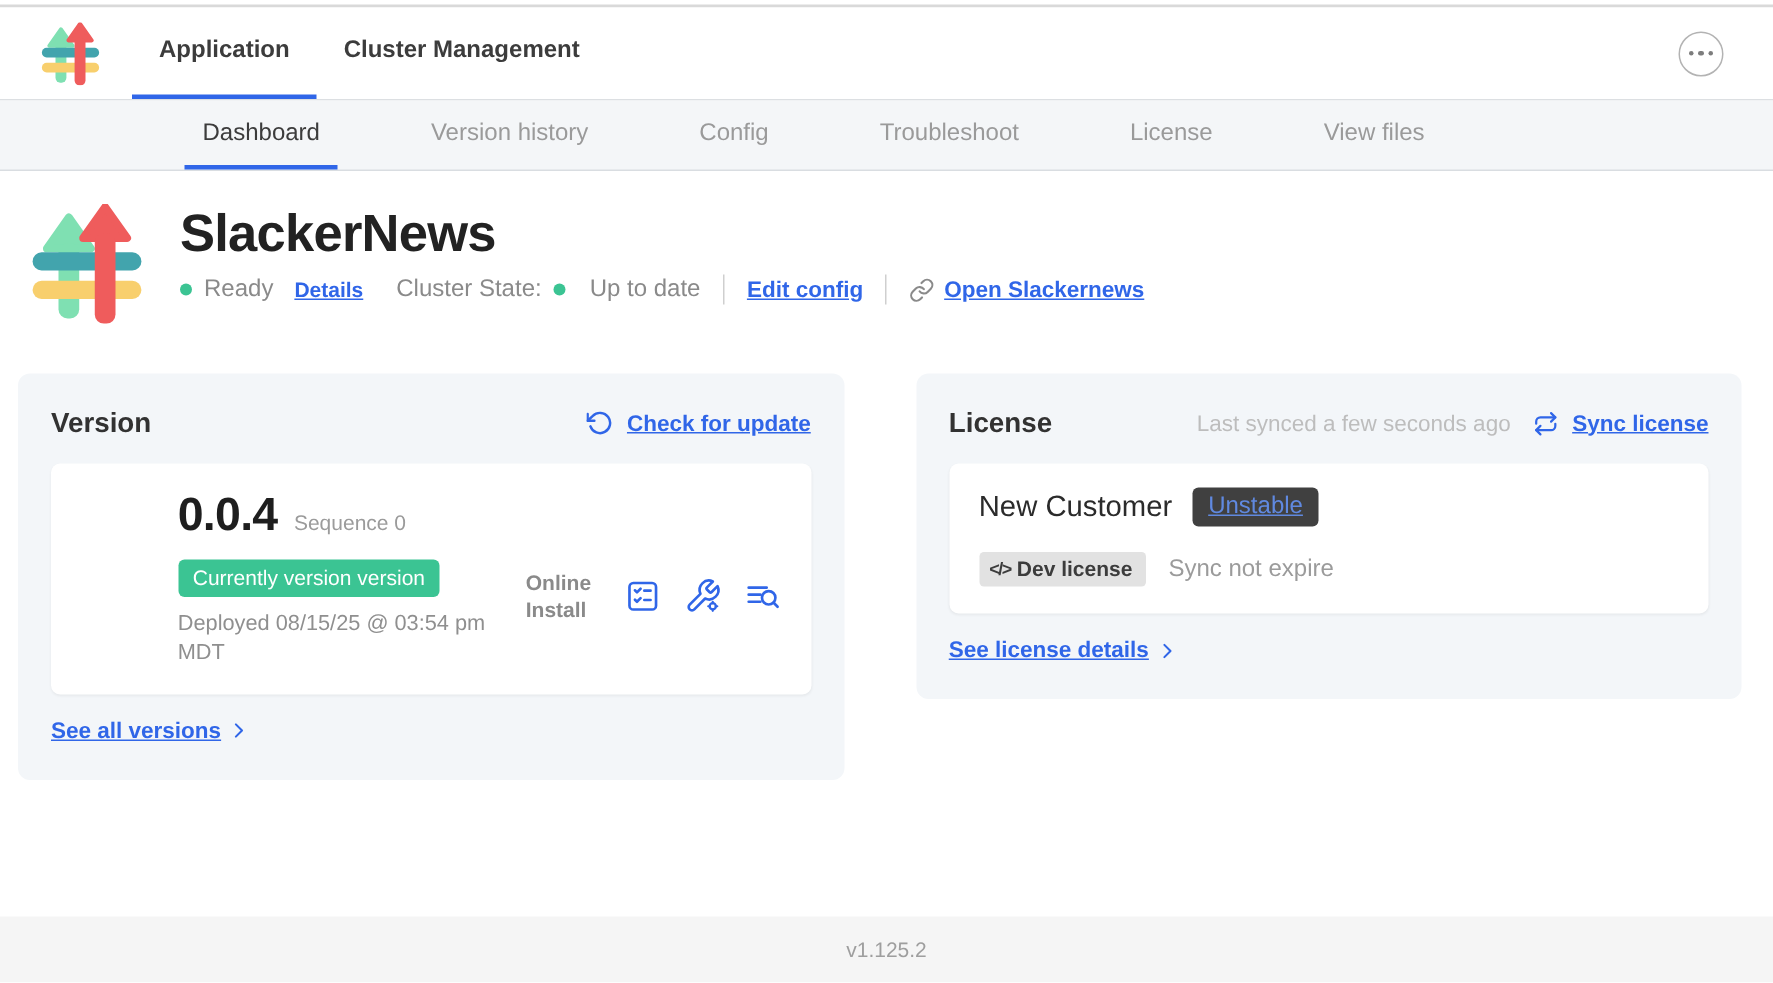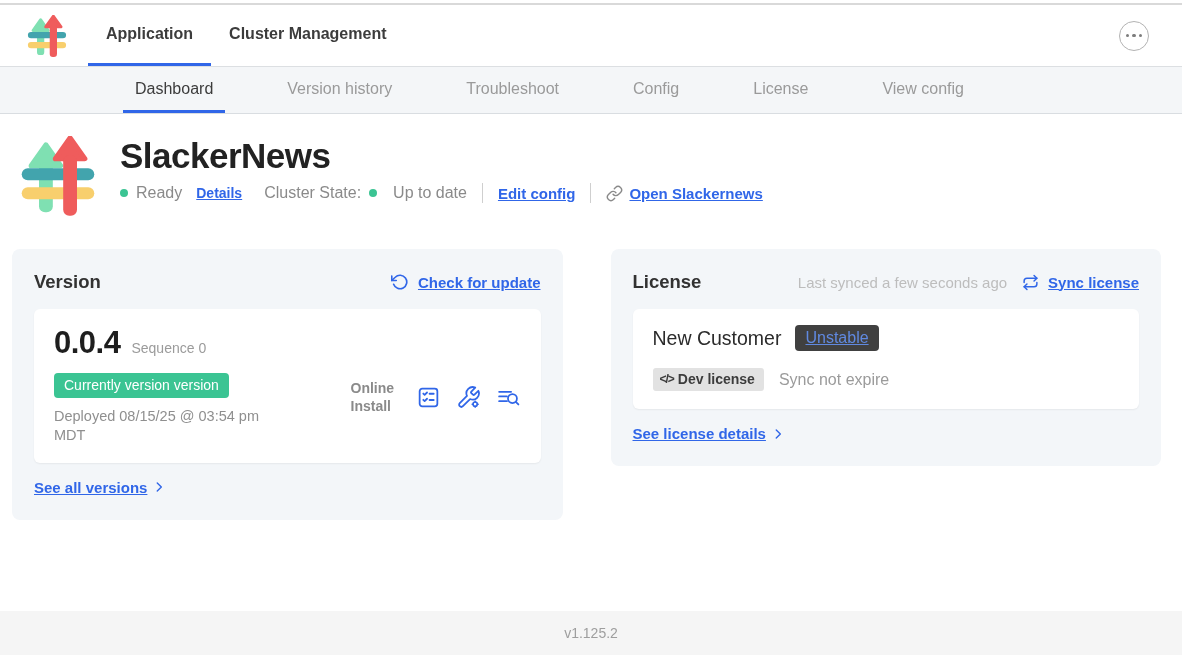--- a/index.html
+++ b/index.html
@@ -67,21 +67,21 @@
   .card-header-right{margin-left:auto; display:flex; align-items:center; gap:9px;}
   .card-link{font-size:15px; font-weight:700;}
   .inner-card{
     margin-top:16px; background:#fff; border-radius:6px; box-shadow:0 1px 2px rgba(0,0,0,.06);
     padding:16px 20px 18px;
   }
   .bottom-link{margin-top:16px; display:flex; align-items:center; gap:5px;}
   .bottom-link a{font-size:15px; font-weight:700;}
 
   
-  .version-inner{display:flex; align-items:flex-start; justify-content:space-between;}
+  .version-inner{display:flex; align-items:flex-start; justify-content:flex-end;}
   .version-line{display:flex; align-items:baseline;}
   .version-number{font-size:31px; font-weight:800; color:#1e1e1e; letter-spacing:-0.5px;}
   .sequence{font-size:14px; color:#9b9b9b; margin-left:11px;}
   .deployed-badge{
     display:inline-block; margin-top:12px; background:var(--green); color:#fff;
     font-size:14px; padding:4px 10px 5px; border-radius:4px;
   }
   .deployed-at{margin-top:9px; font-size:14.5px; color:#8f8f8f; max-width:232px; line-height:1.3;}
   .version-actions{display:flex; align-items:center; gap:15px; align-self:center; padding-top:26px;}
   .install-type{width:50px; font-size:14px; font-weight:700; color:#8a8a8a; line-height:1.25;}
@@ -152,30 +152,30 @@
 </div>
 
 <div class="subnav">
   <div class="subnav-item active">
       <span>Dashboard</span>
     </div>
   <div class="subnav-item">
       <span>Version history</span>
     </div>
   <div class="subnav-item">
+      <span>Config</span>
+    </div>
+  <div class="subnav-item">
       <span>Troubleshoot</span>
     </div>
   <div class="subnav-item">
-      <span>Config</span>
-    </div>
-  <div class="subnav-item">
       <span>License</span>
     </div>
   <div class="subnav-item">
-      <span>View config</span>
+      <span>View files</span>
     </div>
 </div>
 
 <div class="app-header">
   <span class="big-logo">
     <svg width="76" height="80" viewBox="0 0 44 46">
         <use href="#logo-hash"></use>
       </svg>
   </span>
   <div class="app-header-text">

